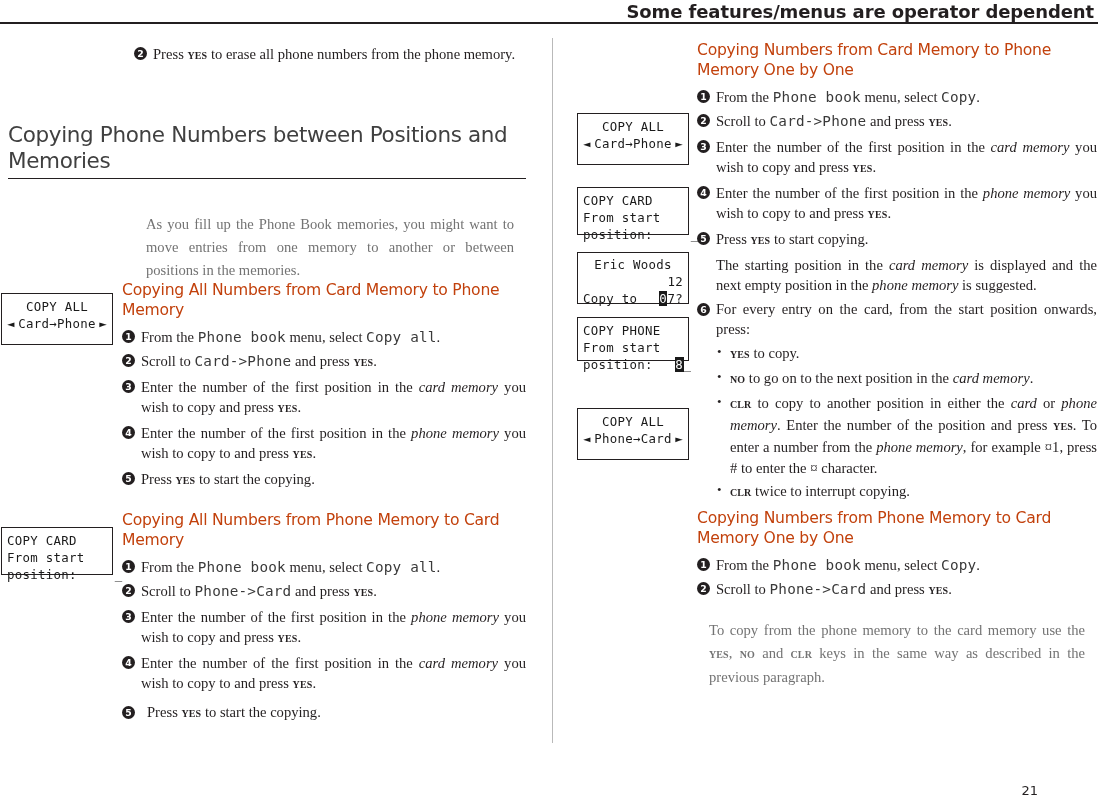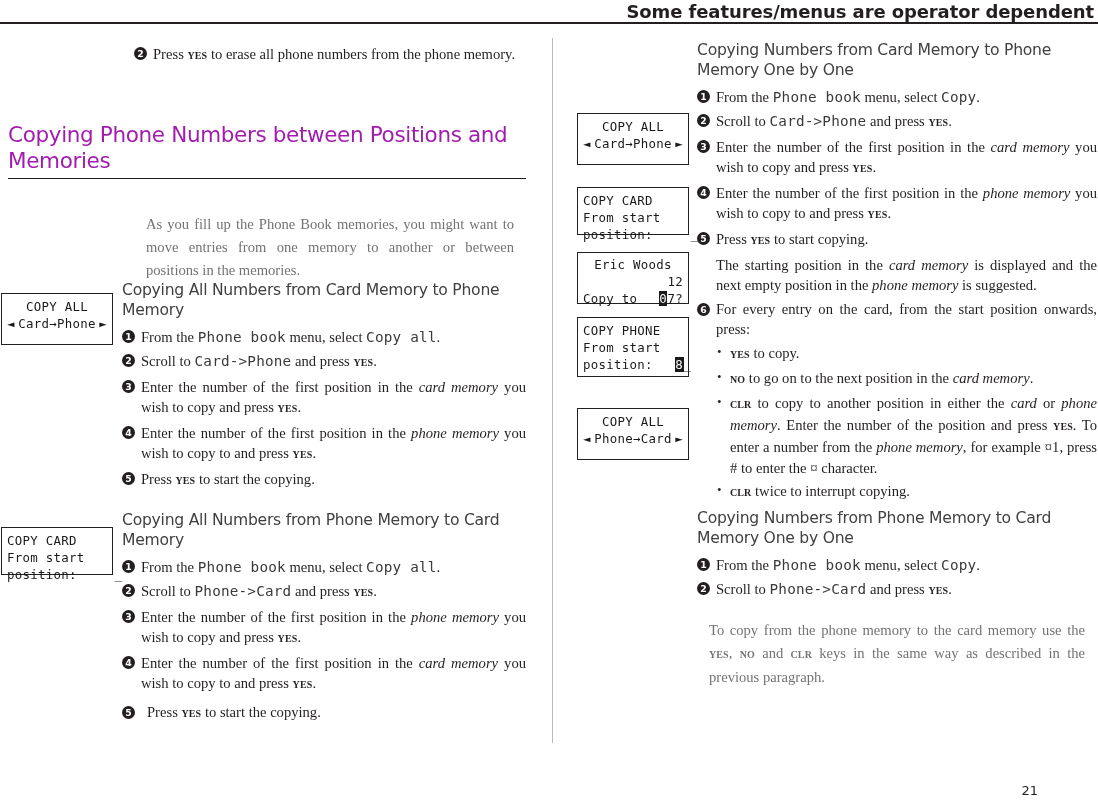--- a/index.html
+++ b/index.html
@@ -53,35 +53,35 @@
   
   .abs { position: absolute; }
 
   h1.sec-title {
     font-family: "DejaVu Sans", sans-serif;
     font-weight: 400;
     font-size: 21.5px;
     line-height: 25.5px;
     letter-spacing: -0.35px;
     margin: 0;
-    color: #a21caf;
+    color: #404040;
   }
   .sec-rule {
     height: 1.3px;
     background: #231f20;
     margin-top: 5px;
   }
   h2.sub-title {
     font-family: "DejaVu Sans", sans-serif;
     font-weight: 400;
     font-size: 15.6px;
     line-height: 19.5px;
     letter-spacing: -0.25px;
     margin: 0;
-    color: #404040;
+    color: #c2410c;
   }
 
   p.body {
     font-family: "Liberation Serif", serif;
     font-size: 14.6px;
     line-height: 23px;
     margin: 12px;
     text-align: justify;
     color: #737373;
   }
@@ -282,21 +282,21 @@
 
 <div class="lcd" style="left:577px; top:252px; width:112px; height:52px; padding-top:3px;">
   <span class="row center">Eric Woods</span>
   <span class="row right">12</span>
   <span class="row" style="display:flex; justify-content:space-between;">
     <span>Copy to</span>
     <span><span class="inv">0</span><span>7?</span></span>
   </span>
 </div>
 
-<div class="lcd" style="left:577px; top:317px; width:112px; height:60px;">
+<div class="lcd" style="left:577px; top:317px; width:112px; height:44px;">
   <span class="row">COPY PHONE</span>
   <span class="row">From start</span>
   <span class="row"><span>position:</span><span style="display:inline-block;width:22px;"></span><span class="inv">8</span><span class="cursor">_</span></span>
 </div>
 
 <div class="lcd" style="left:577px; top:408px; width:112px; height:52px;">
   <span class="row center">COPY ALL</span>
   <span class="row arrows">
     <span>◄</span>
     <span class="mid">Phone→Card</span>

